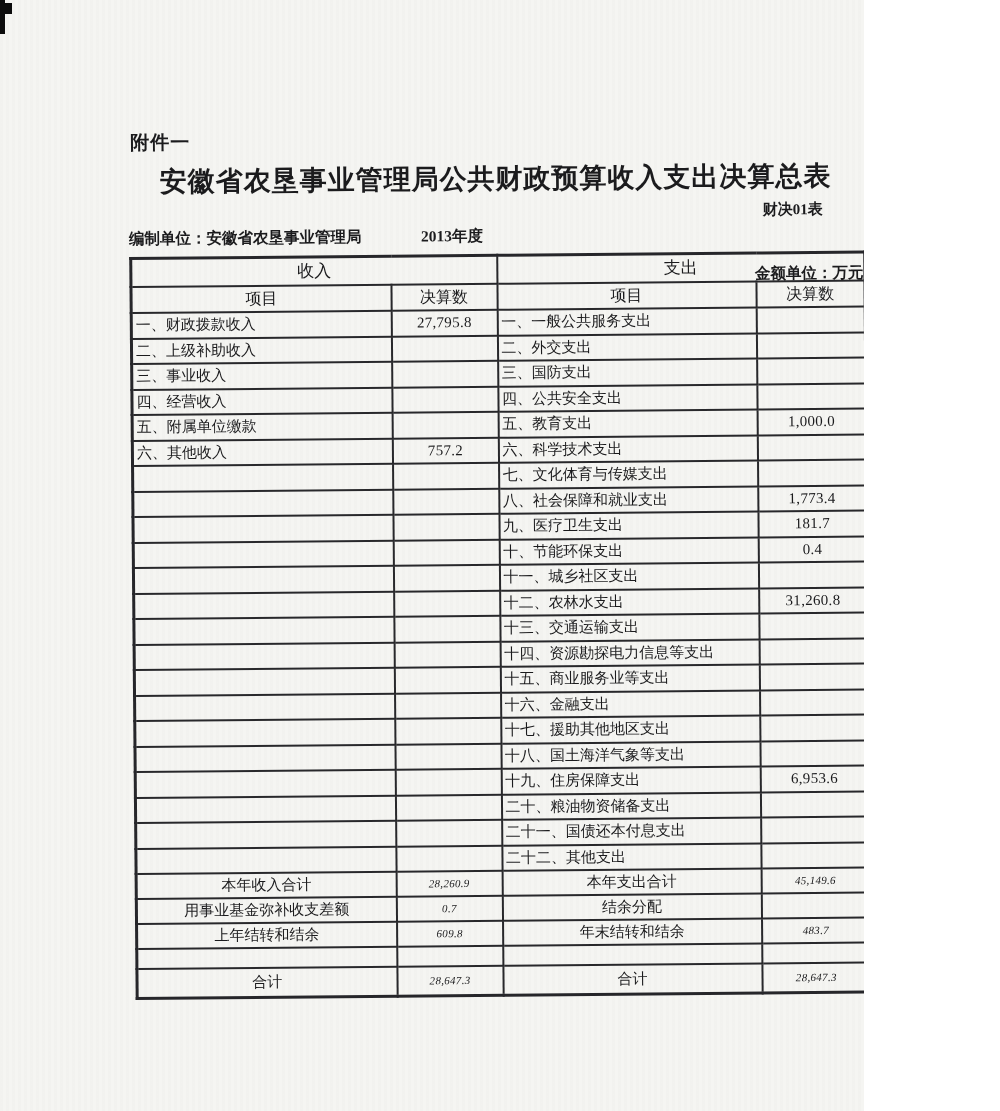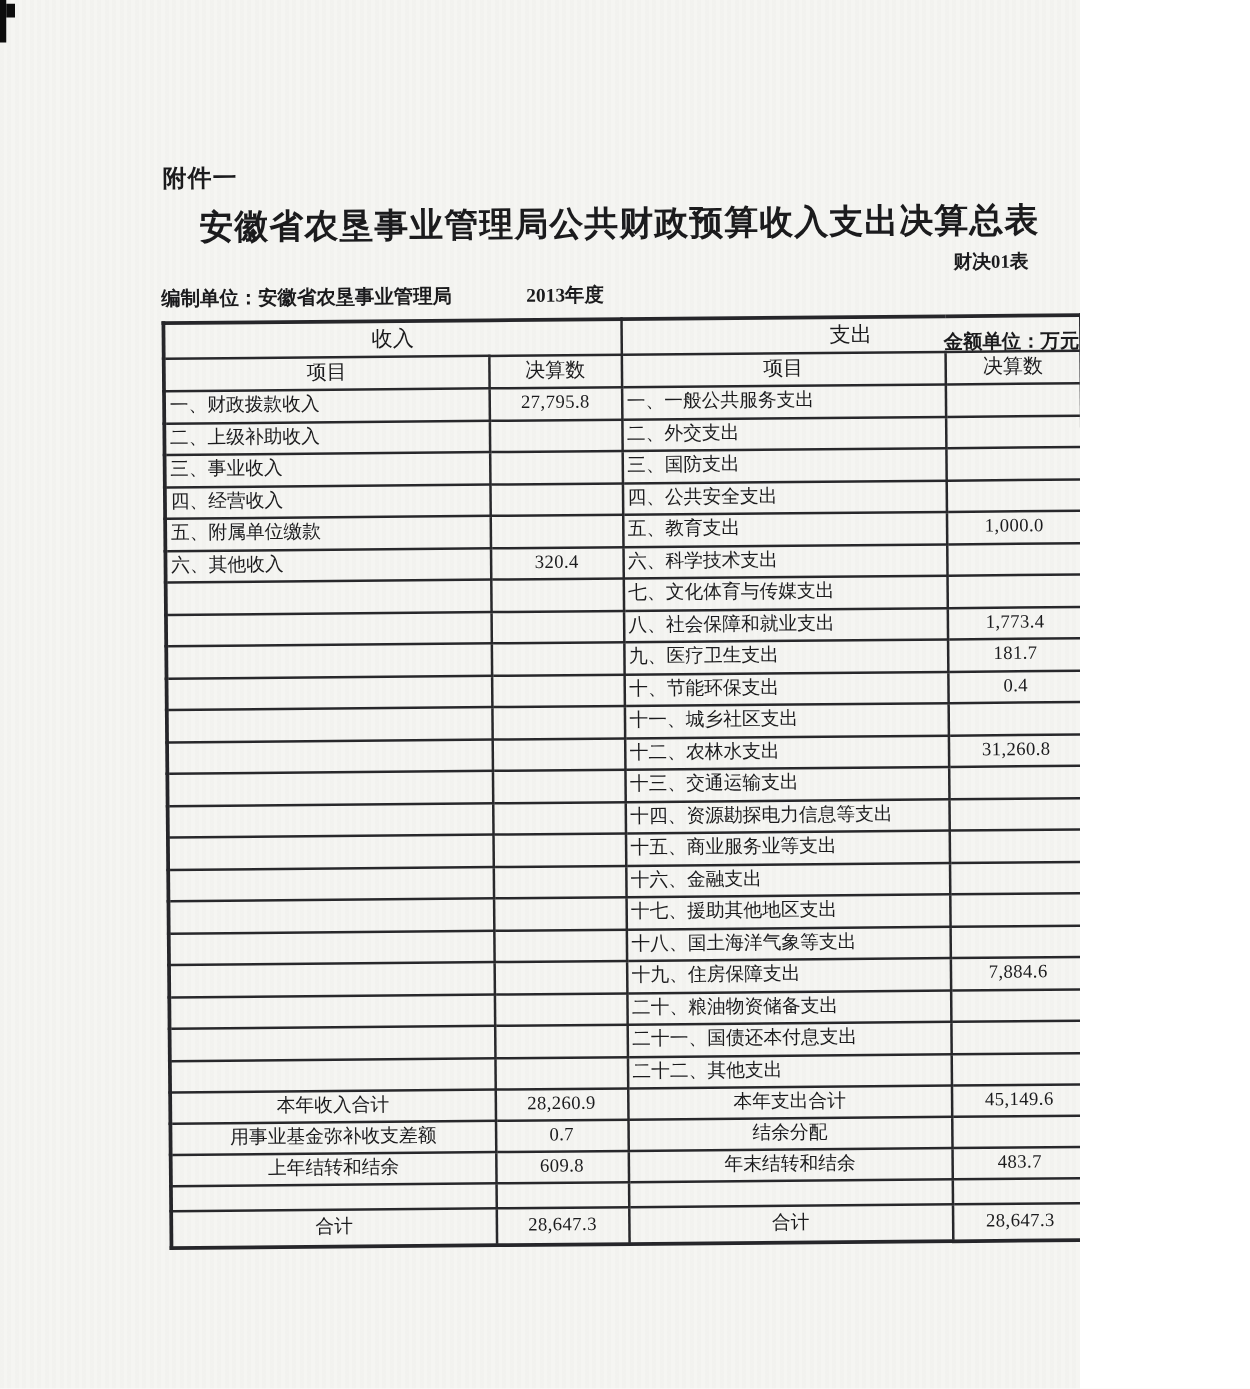--- a/index.html
+++ b/index.html
@@ -79,21 +79,21 @@
   }
   tr.section-row th { height: 26px; font-size: 17px; text-align: center; }
   tr.colhead-row th { height: 24px; font-size: 16px; text-align: center; }
   tr.data-row td    { height: 23.5px; font-size: 15px; }
   tr.summary-row td { height: 23px;  font-size: 15px; }
   tr.spacer-row td  { height: 18px; }
   tr.total-row td   { height: 27px; }
   td.item   { text-align: left;  padding-left: 4px; }
   td.amount { text-align: center; padding-right: 4px; font-size: 14.5px; letter-spacing: 0.3px; }
   td.summary-label { text-align: center; font-weight: 600; }
-  tr.summary-row td.amount { font-size: 15px; }
+  tr.summary-row td.amount { font-size: 11px; font-style: italic; }
 </style>
 </head>
 <body>
 
 <div class="canvas">
   <div class="corner-artifact"></div>
   <div class="sheet">
     <div class="attachment">附件一</div>
     <div class="doc-title">安徽省农垦事业管理局公共财政预算收入支出决算总表</div>
     <div class="table-code">财决01表</div>
@@ -147,21 +147,21 @@
             <td class="amount"></td>
           </tr>
           <tr class="data-row">
             <td class="item">五、附属单位缴款</td>
             <td class="amount"></td>
             <td class="item">五、教育支出</td>
             <td class="amount">1,000.0</td>
           </tr>
           <tr class="data-row">
             <td class="item">六、其他收入</td>
-            <td class="amount">320.4</td>
+            <td class="amount">757.2</td>
             <td class="item">六、科学技术支出</td>
             <td class="amount"></td>
           </tr>
           <tr class="data-row">
             <td class="item"></td>
             <td class="amount"></td>
             <td class="item">七、文化体育与传媒支出</td>
             <td class="amount"></td>
           </tr>
           <tr class="data-row">
@@ -227,21 +227,21 @@
           <tr class="data-row">
             <td class="item"></td>
             <td class="amount"></td>
             <td class="item">十八、国土海洋气象等支出</td>
             <td class="amount"></td>
           </tr>
           <tr class="data-row">
             <td class="item"></td>
             <td class="amount"></td>
             <td class="item">十九、住房保障支出</td>
-            <td class="amount">7,884.6</td>
+            <td class="amount">6,953.6</td>
           </tr>
           <tr class="data-row">
             <td class="item"></td>
             <td class="amount"></td>
             <td class="item">二十、粮油物资储备支出</td>
             <td class="amount"></td>
           </tr>
           <tr class="data-row">
             <td class="item"></td>
             <td class="amount"></td>

